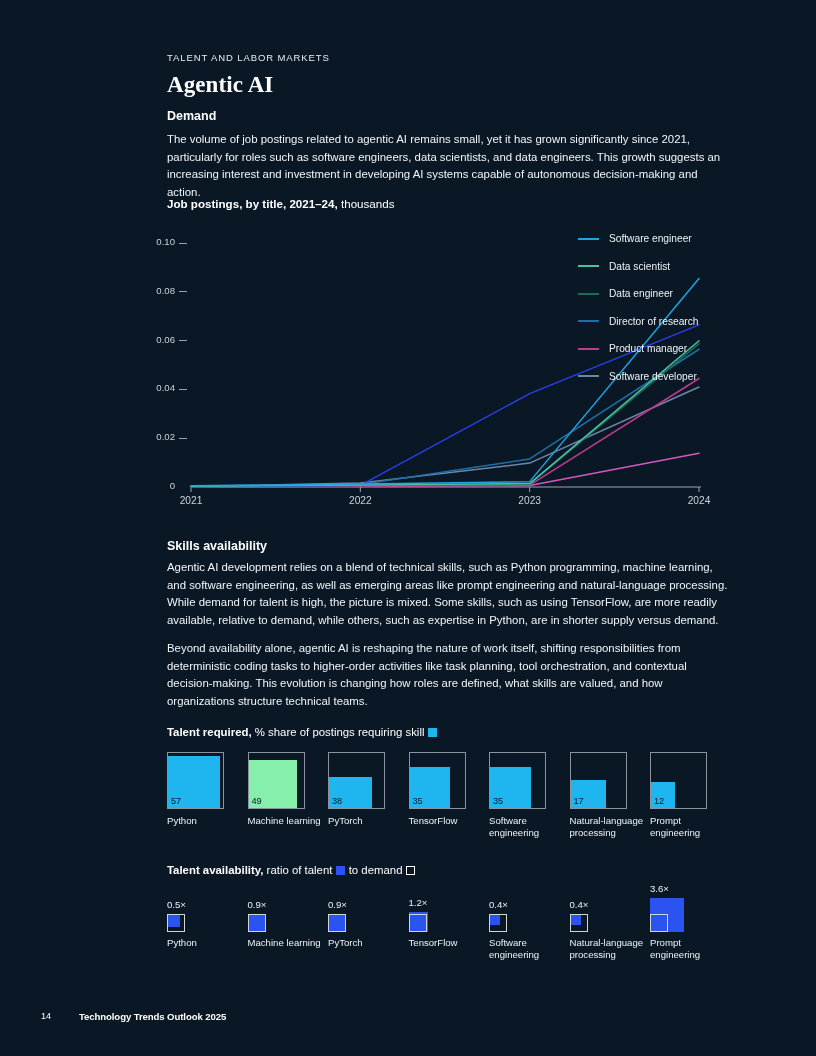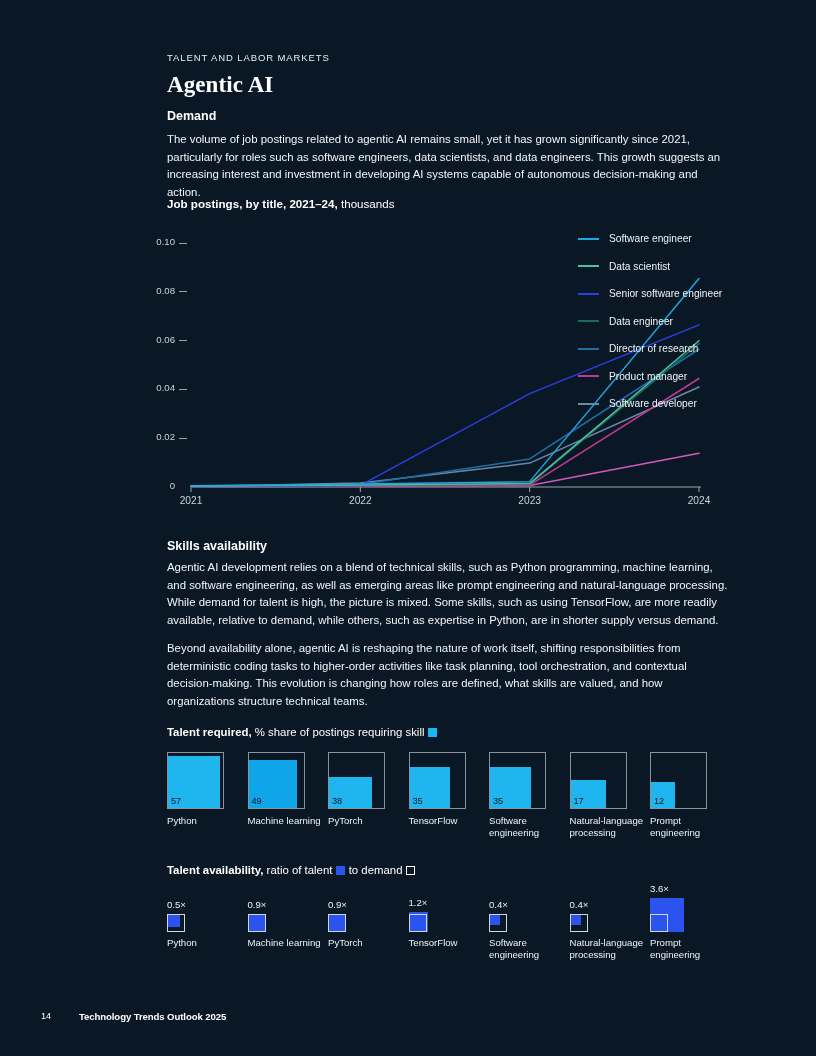--- a/index.html
+++ b/index.html
@@ -192,24 +192,20 @@
   <div class="legend" id="chart-legend">
       <div class="legend-row">
         <span class="legend-swatch" style="background: rgb(31, 165, 224);"></span>
         <span class="legend-label">Software engineer</span>
       </div>
       <div class="legend-row">
         <span class="legend-swatch" style="background: rgb(79, 191, 162);"></span>
         <span class="legend-label">Data scientist</span>
       </div>
       <div class="legend-row">
-        <span class="legend-swatch" style="background: rgb(43, 63, 232);"></span>
-        <span class="legend-label">Senior software engineer</span>
-      </div>
-      <div class="legend-row">
         <span class="legend-swatch" style="background: rgb(28, 107, 88);"></span>
         <span class="legend-label">Data engineer</span>
       </div>
       <div class="legend-row">
         <span class="legend-swatch" style="background: rgb(29, 111, 168);"></span>
         <span class="legend-label">Director of research</span>
       </div>
       <div class="legend-row">
         <span class="legend-swatch" style="background: rgb(192, 58, 142);"></span>
         <span class="legend-label">Product manager</span>
@@ -231,21 +227,21 @@
       <div class="req-cell" style="left: 0px;">
         <div class="req-box">
           <div class="req-fill" style="width: 52.2px; height: 52.2px; background: rgb(31, 182, 240);">
             <div class="req-val">57</div>
           </div>
         </div>
         <div class="req-label">Python</div>
       </div>
       <div class="req-cell" style="left: 80.5px;">
         <div class="req-box">
-          <div class="req-fill" style="width: 48.4px; height: 48.4px; background: #0ea5e9;">
+          <div class="req-fill" style="width: 48.4px; height: 48.4px; background: #86efac;">
             <div class="req-val">49</div>
           </div>
         </div>
         <div class="req-label">Machine learning</div>
       </div>
       <div class="req-cell" style="left: 161px;">
         <div class="req-box">
           <div class="req-fill" style="width: 42.6px; height: 31px; background: rgb(31, 182, 240);">
             <div class="req-val">38</div>
           </div>

